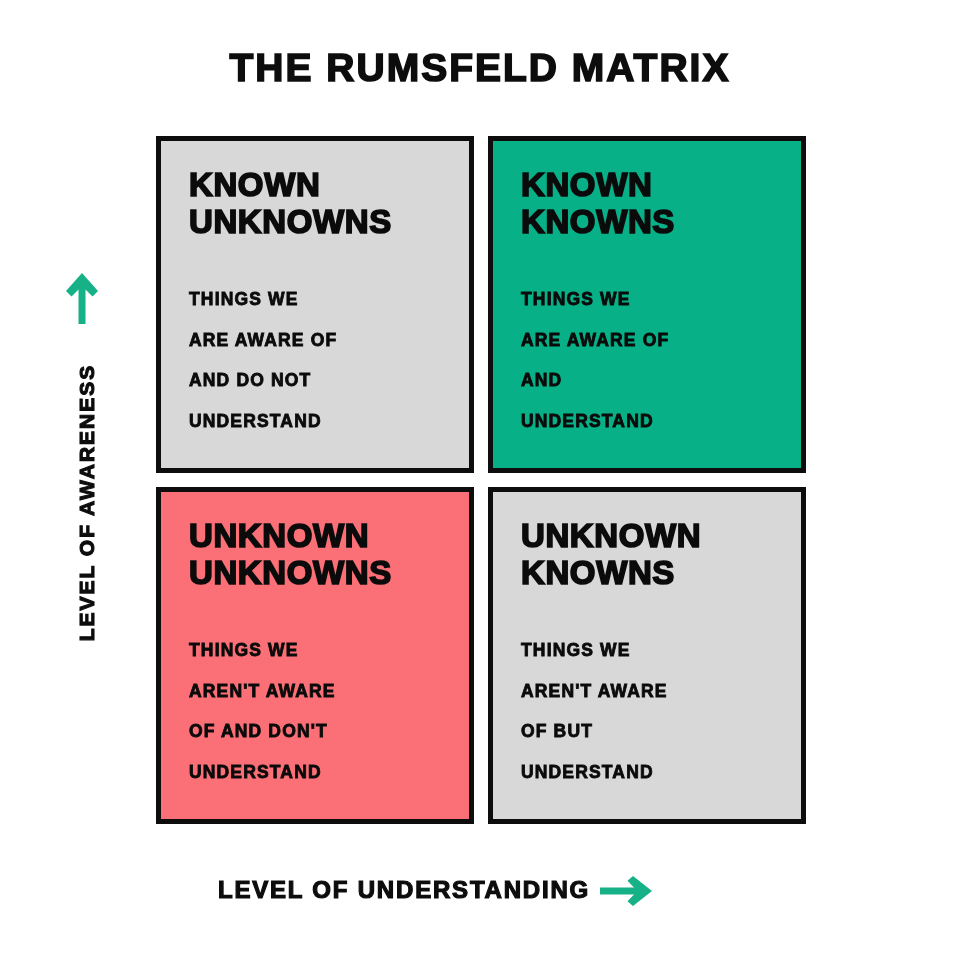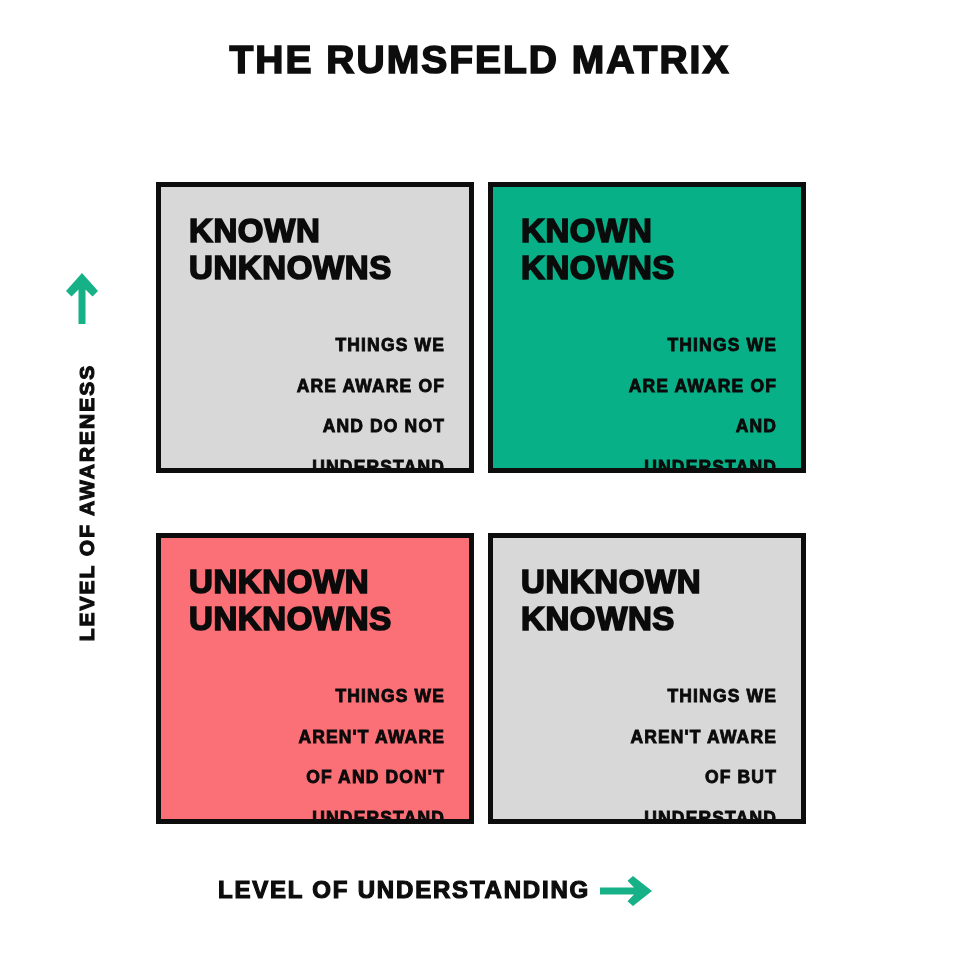--- a/index.html
+++ b/index.html
@@ -14,21 +14,21 @@
     overflow: hidden;
     font-family: "Liberation Sans", "DejaVu Sans", sans-serif;
     color: #111111;
     position: relative;
   }
 
   
   .page-title {
     position: absolute;
     left: 0;
-    top: 40px;
+    top: 48px;
     width: 960px;
     text-align: center;
     font-family: "Liberation Sans", "DejaVu Sans", sans-serif;
     font-size: 39px;
     font-weight: 700;
     letter-spacing: 2.0px;
     color: #0d0d0d;
     -webkit-text-stroke: 1.6px #0d0d0d;
     text-transform: uppercase;
     white-space: nowrap;
@@ -45,24 +45,23 @@
     display: grid;
     grid-template-columns: 1fr 1fr;
     grid-template-rows: 1fr 1fr;
     column-gap: 14px;
     row-gap: 14px;
   }
 
   .quadrant {
     border: 5px solid #0d0d0d;
     box-sizing: border-box;
-    padding: 26px 24px 16px 28px;
+    padding: 26px 12px 16px 28px;
     position: relative;
     overflow: hidden;
-    margin-top: 46px;
   }
   .quadrant.gray  { background: #d8d8d8; }
   .quadrant.green { background: #07b086; }
   .quadrant.red   { background: #fb6f76; }
 
   .quad-title {
     font-size: 33px;
     font-weight: 700;
     letter-spacing: 0.6px;
     line-height: 1.12;
@@ -76,21 +75,20 @@
   .quad-body {
     margin-top: 38px;
     font-size: 17.5px;
     font-weight: 700;
     letter-spacing: 1.15px;
     line-height: 2.33;
     color: #0b0b0b;
     -webkit-text-stroke: 0.85px #0b0b0b;
     text-transform: uppercase;
     white-space: pre-line;
-    text-align: right;
   }
 
   
   .y-axis {
     position: absolute;
     left: 52px;
     top: 270px;
     width: 60px;
     height: 430px;
   }

